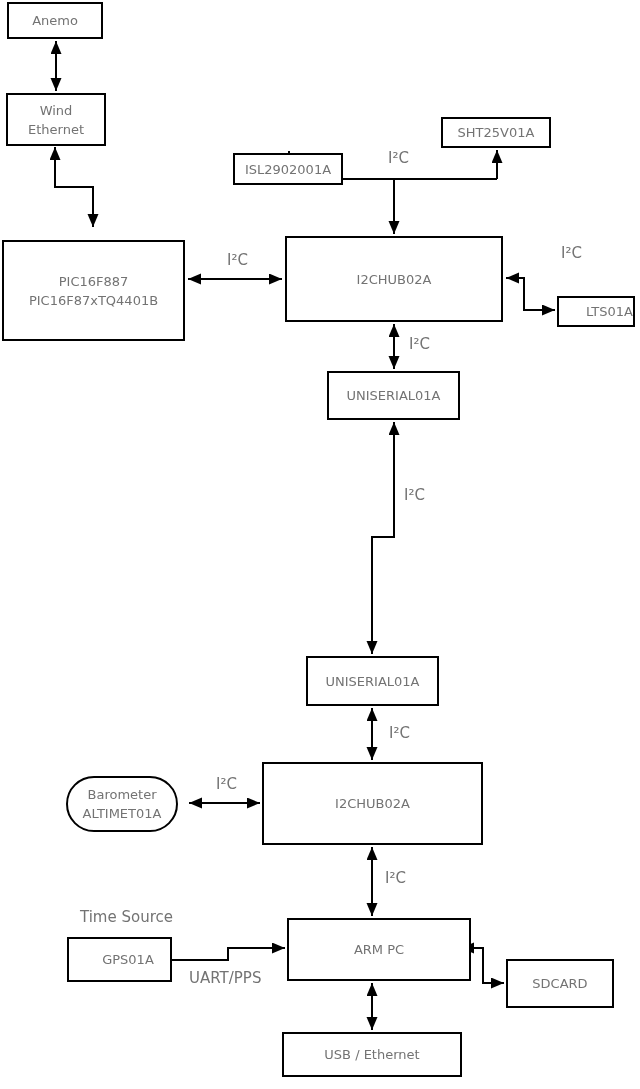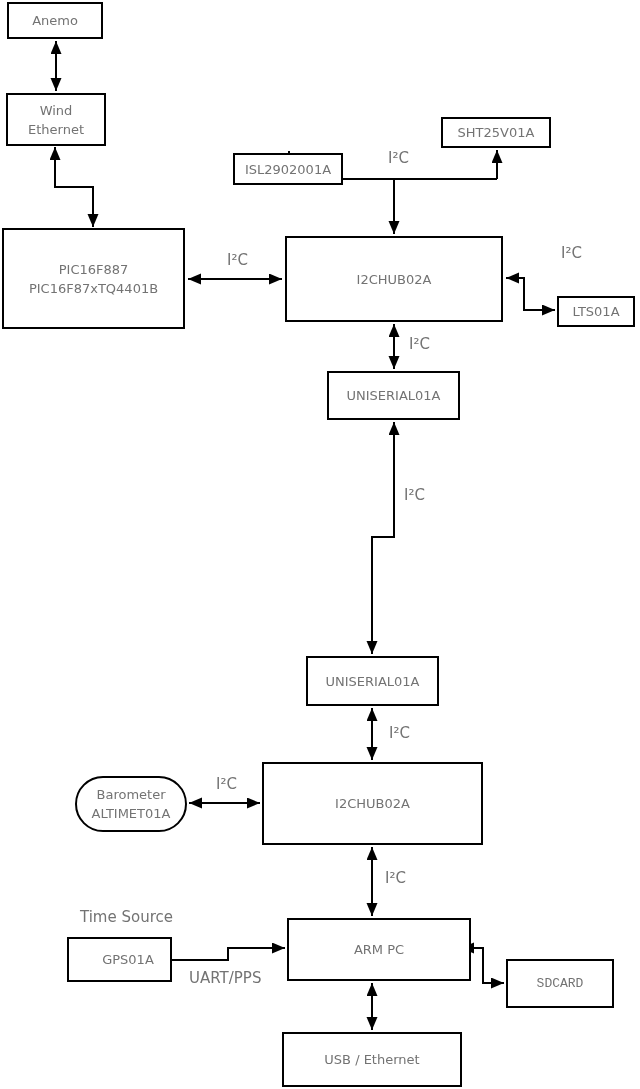--- a/index.html
+++ b/index.html
@@ -24,33 +24,33 @@
     white-space: nowrap;
   }
   .edge-label {
     position: absolute; z-index: 2;
     font-size: 15px; line-height: 14px;
     white-space: nowrap;
   }
   
   #node-anemo        { left: 7px;   top: 2px;    width: 96px;  height: 37px; }
   #node-wind         { left: 6px;   top: 93px;   width: 100px; height: 53px; }
-  #node-pic          { left: 2px;   top: 228px;  width: 183px; height: 101px; }
+  #node-pic          { left: 2px;   top: 240px;  width: 183px; height: 101px; }
   #node-isl          { left: 233px; top: 117px;  width: 110px; height: 32px; margin-top: 36px; }
   #node-sht          { left: 441px; top: 117px;  width: 110px; height: 31px; }
   #node-hub1         { left: 285px; top: 236px;  width: 218px; height: 86px; }
-  #node-lts          { left: 557px; top: 296px;  width: 78px;  height: 31px; }
+  #node-lts          { left: 557px; top: 296px;  width: 78px;  height: 31px; align-items: flex-end; }
   #node-uniserial1   { left: 327px; top: 371px;  width: 133px; height: 49px; }
   #node-uniserial2   { left: 306px; top: 656px;  width: 133px; height: 50px; }
   #node-hub2         { left: 262px; top: 762px;  width: 221px; height: 83px; }
-  #node-barometer    { left: 75px;  top: 776px;  width: 112px; height: 56px; border-radius: 28px; }
+  #node-barometer    { left: 66px;  top: 776px;  width: 112px; height: 56px; border-radius: 28px; }
   #node-gps          { left: 67px;  top: 937px;  width: 105px; height: 45px; padding-left: 17px; }
   #node-armpc        { left: 287px; top: 918px;  width: 184px; height: 63px; }
-  #node-sdcard       { left: 506px; top: 959px;  width: 108px; height: 49px; font-family: Liberation Mono, monospace; }
-  #node-usb          { left: 282px; top: 1032px; width: 180px; height: 55px; }
+  #node-sdcard       { left: 506px; top: 959px;  width: 108px; height: 49px; }
+  #node-usb          { left: 282px; top: 1032px; width: 180px; height: 45px; }
   
   #lbl-i2c-pic-hub1   { left: 227px; top: 253px; }
   #lbl-i2c-sensors    { left: 388px; top: 151px; }
   #lbl-i2c-lts        { left: 561px; top: 246px; }
   #lbl-i2c-hub1-uni1  { left: 409px; top: 337px; }
   #lbl-i2c-long       { left: 404px; top: 488px; }
   #lbl-i2c-uni2-hub2  { left: 389px; top: 726px; }
   #lbl-i2c-baro       { left: 216px; top: 777px; }
   #lbl-i2c-hub2-arm   { left: 385px; top: 871px; }
   #lbl-time-source    { left: 80px;  top: 910px; }

